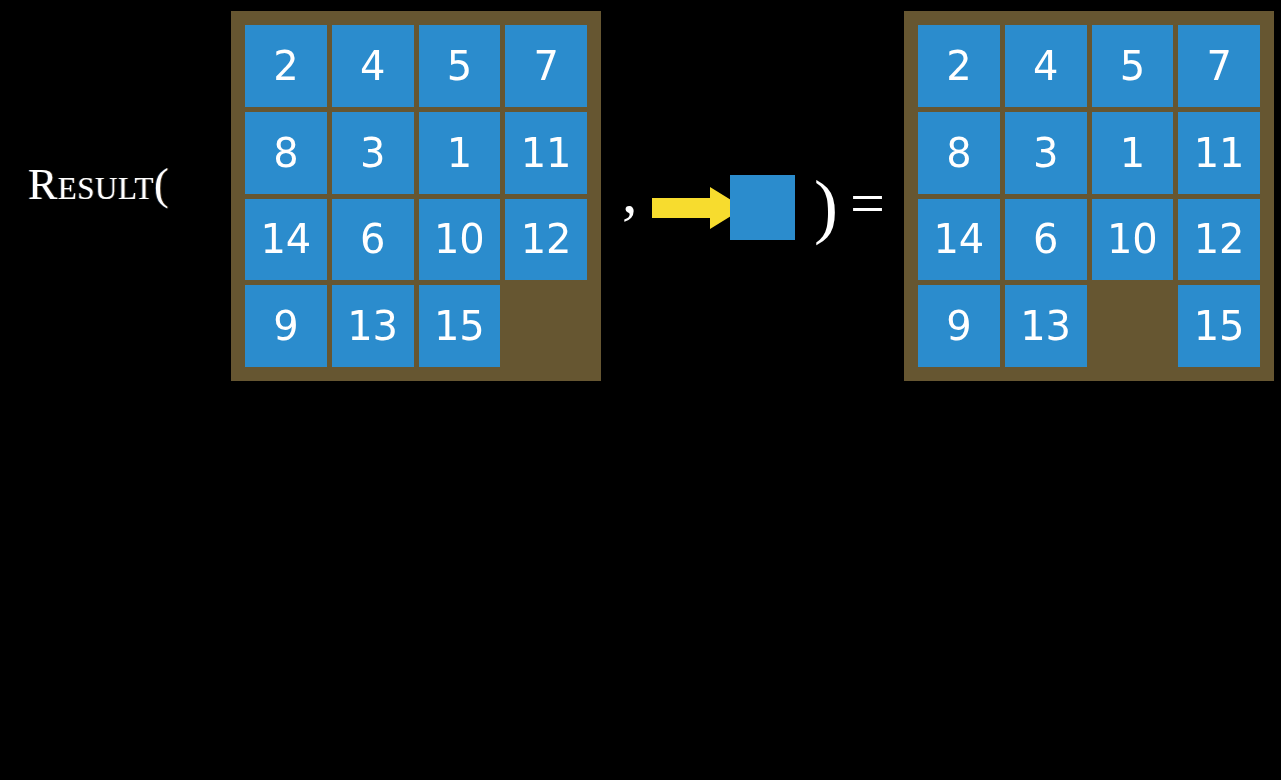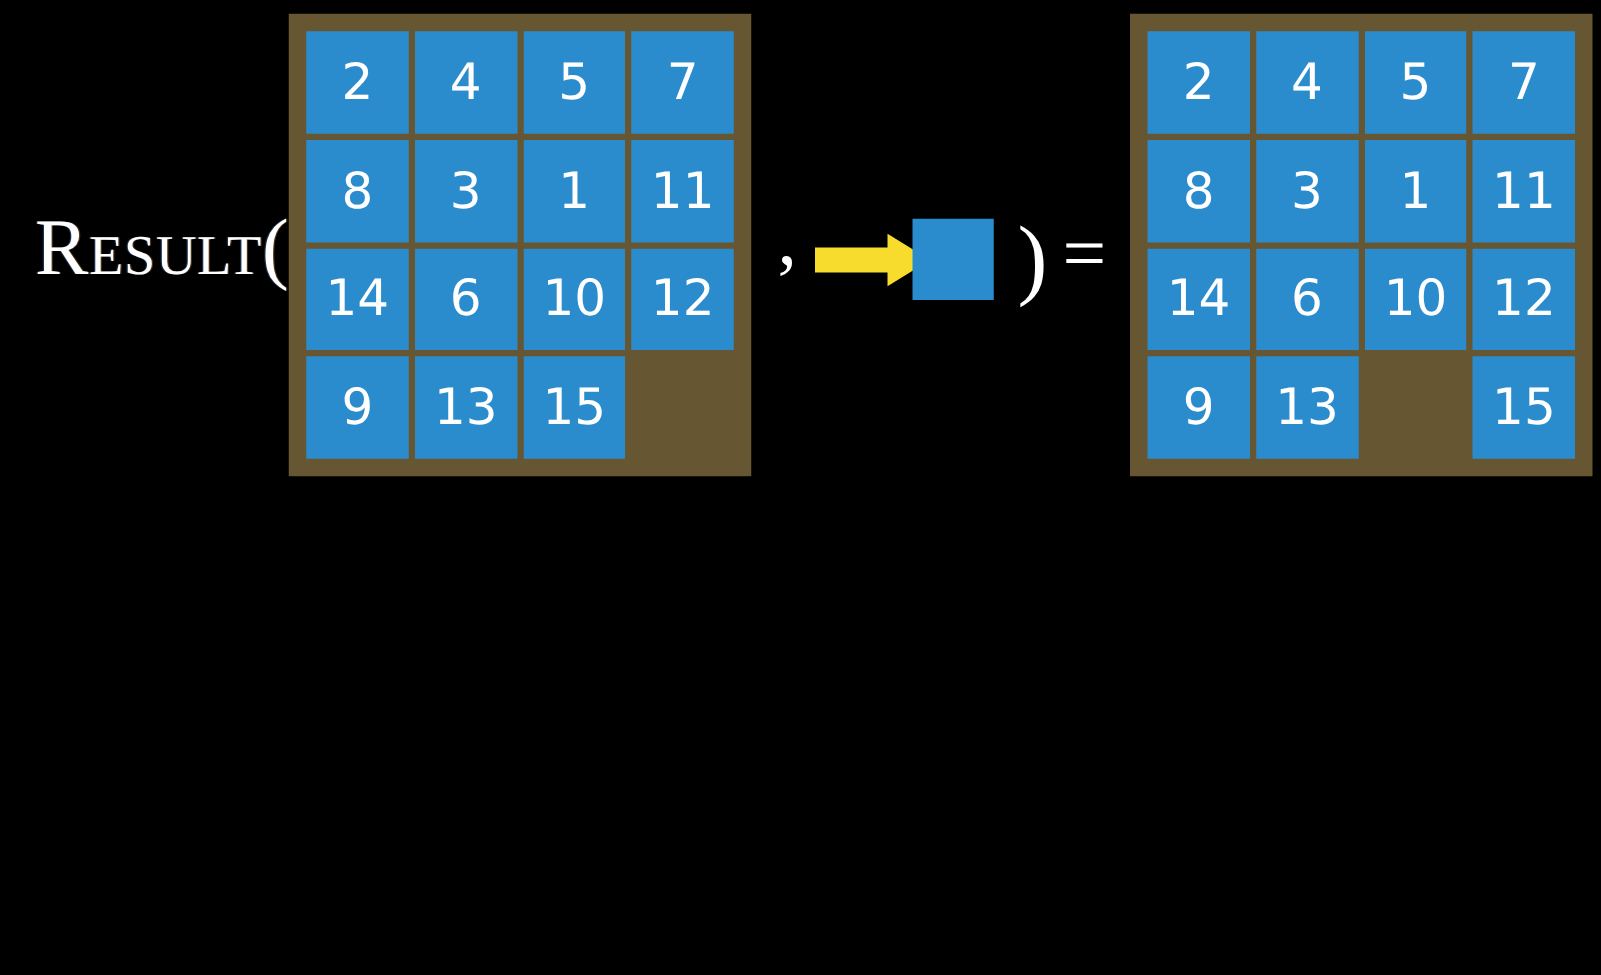--- a/index.html
+++ b/index.html
@@ -22,24 +22,24 @@
     width: 1281px;
     height: 390px;
   }
   .row-1 { top: 0; }
   .row-2 { top: 390px; }
 
   
   .result-label {
     position: absolute;
     left: 28px;
-    top: 167px;
+    top: 154px;
     color: #ffffff;
     font-family: "Liberation Serif", "DejaVu Serif", serif;
-    font-size: 64px;
+    font-size: 44px;
     line-height: 62px;
     font-variant: small-caps;
     letter-spacing: 0.5px;
     white-space: nowrap;
     text-shadow: 1px 0 0 rgba(140,95,40,.55), -1px 0 0 rgba(60,110,170,.45);
   }
 
   
   .board {
     position: absolute;

